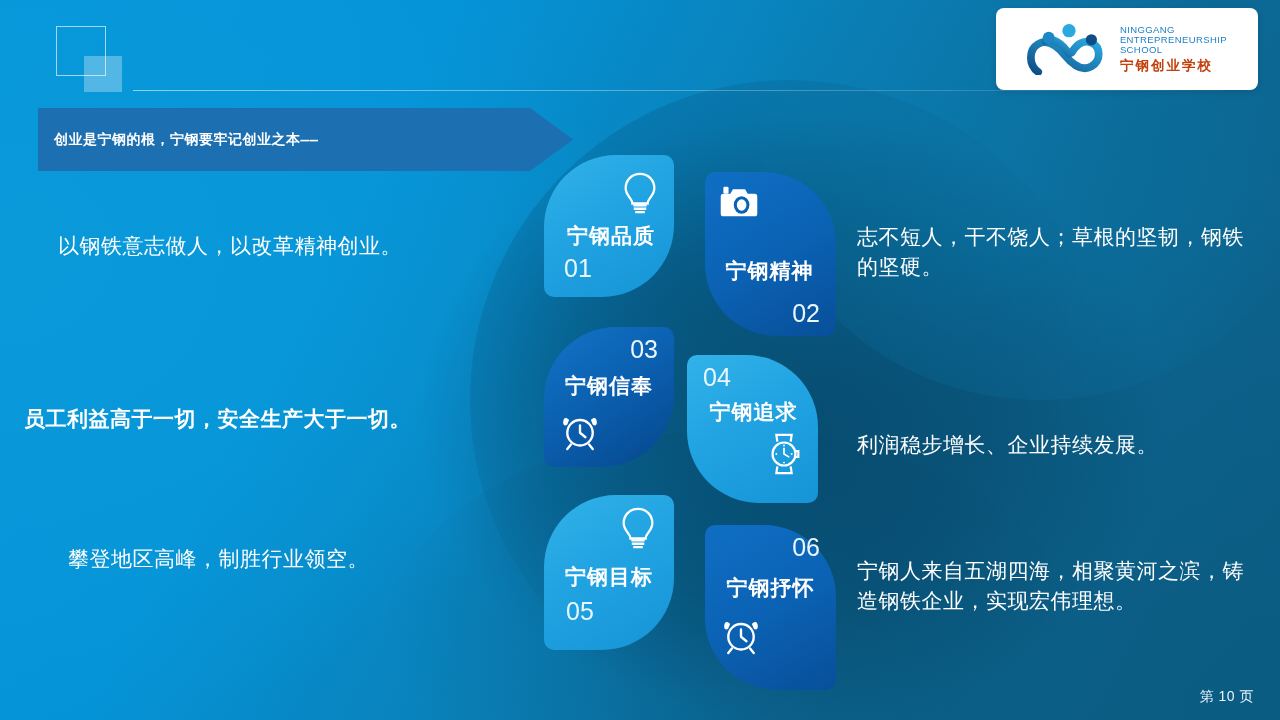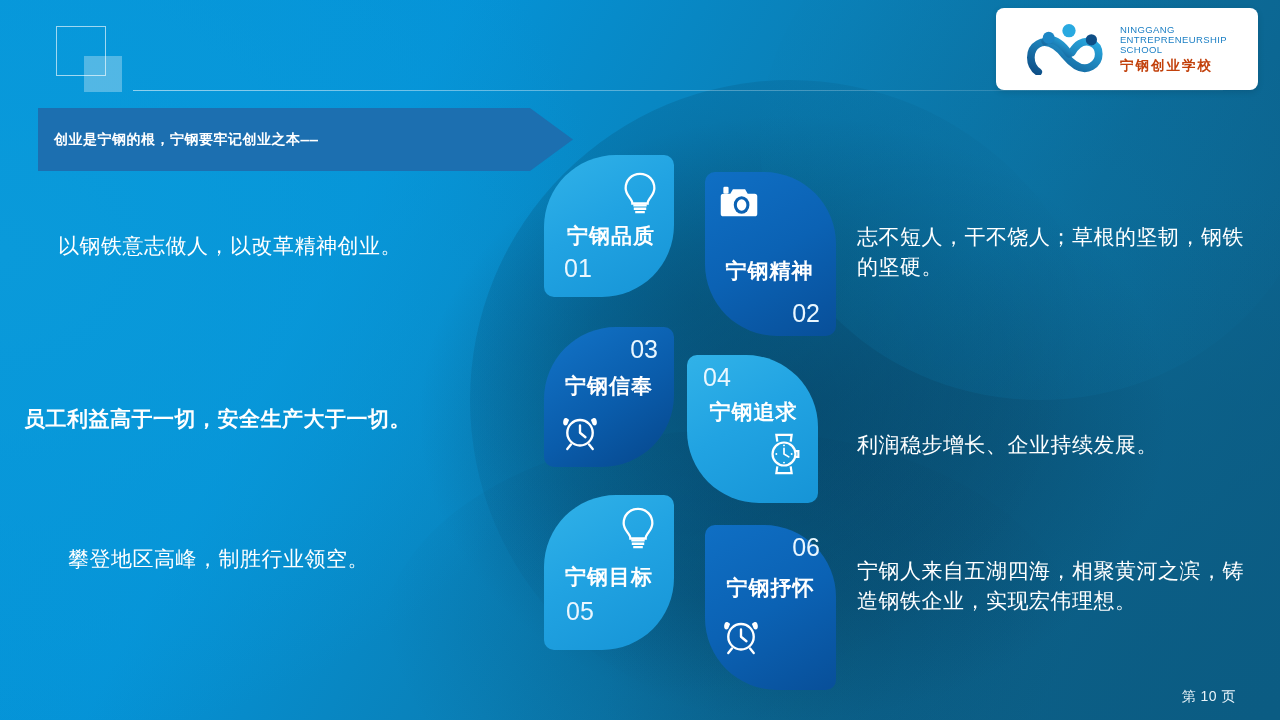--- a/index.html
+++ b/index.html
@@ -115,21 +115,21 @@
 
   
   .btext{position:absolute;color:#ffffff;font-size:21px;line-height:1.42;letter-spacing:.5px;}
   #txt1{left:58px;top:231px;width:470px;}
   #txt2{left:24px;top:404px;width:512px;font-weight:bold;}
   #txt3{left:56px;top:544px;width:470px;margin-left:12px;}
   #txt4{left:857px;top:222px;width:400px;}
   #txt5{left:857px;top:430px;width:400px;}
   #txt6{left:857px;top:556px;width:392px;}
 
-  .pagenum{position:absolute;right:44px;bottom:14px;color:#e9f4fa;font-size:14px;letter-spacing:.5px;}
+  .pagenum{position:absolute;right:26px;bottom:14px;color:#e9f4fa;font-size:14px;letter-spacing:.5px;}
 </style>
 </head>
 <body>
 
 <div id="slide">
 
   <div class="swirl a"></div>
   <div class="swirl b"></div>
   <div class="swirl c"></div>
 

